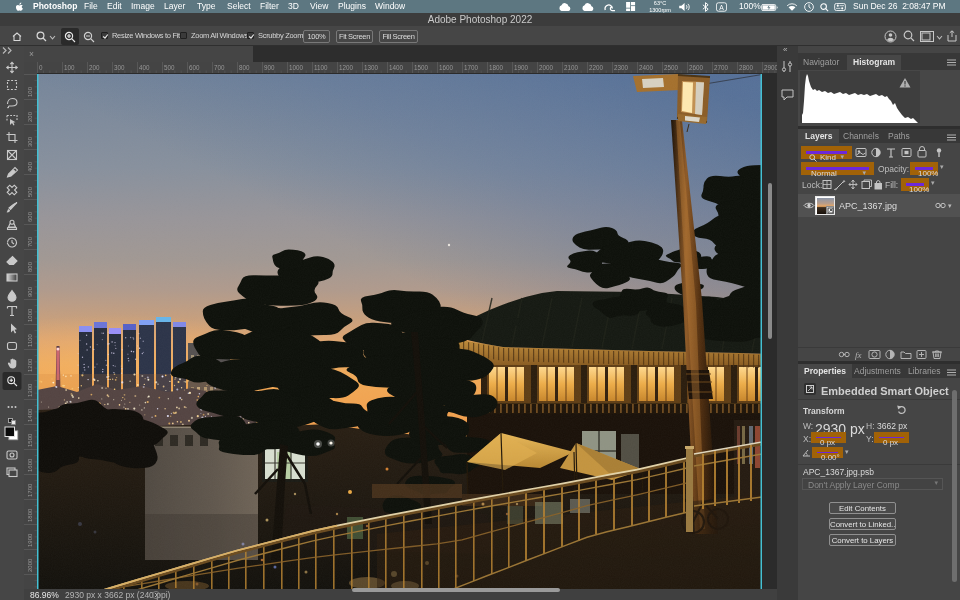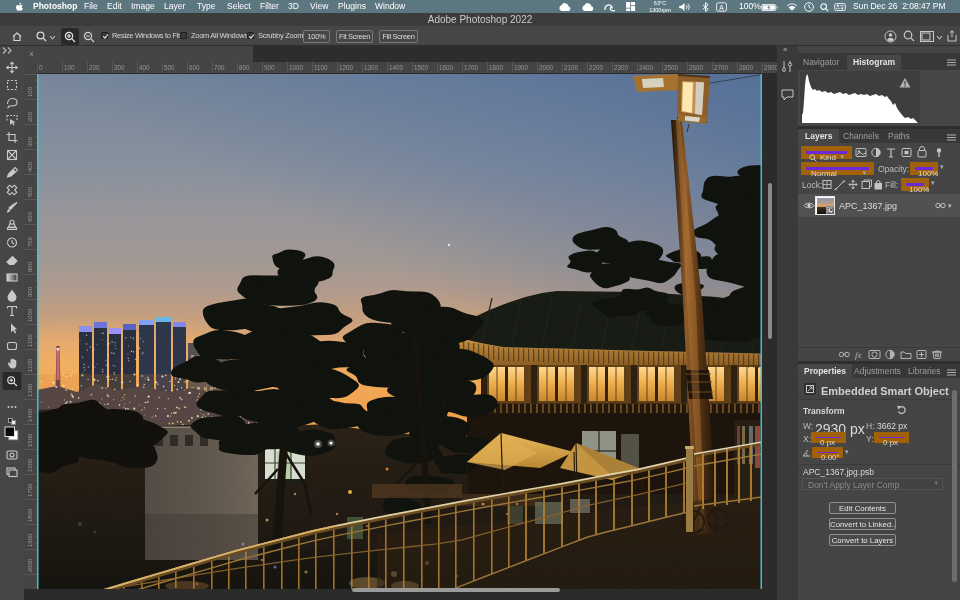--- a/index.html
+++ b/index.html
@@ -1571,16 +1571,24 @@
     <span style="position:absolute;left:5px;top:421px;font-size:8.5px;color:#dadada;">APC_1367.jpg.psb</span>
     <div style="position:absolute;left:4px;top:432px;width:141px;height:12px;border:1px solid #555;background:#434343;">
         <span style="position:absolute;left:5px;top:1px;font-size:8.5px;color:#8b8b8b;">Don't Apply Layer Comp</span>
         <span style="position:absolute;right:4px;top:0px;color:#777;font-size:7px;">▾</span>
       </div>
     <div class="btn3" style="top:456px;">Edit Contents</div>
     <div class="btn3" style="top:472px;">Convert to Linked...</div>
     <div class="btn3" style="top:488px;">Convert to Layers</div>
     <div style="position:absolute;left:154px;top:344px;width:5px;height:192px;border-radius:2.5px;background:#6e6e6e;"></div>
   </div>
+  <div id="statusbar" class="abs">
+    <span style="position:absolute;left:6px;top:1px;color:#e8e8e8;">86.96%</span>
+    <span style="position:absolute;left:41px;top:1px;color:#b4b4b4;">2930 px x 3662 px (240 ppi)</span>
+    <svg style="position:absolute;left:128px;top:1.5px" width="8" height="8" viewBox="0 0 8 8">
+        <circle cx="4" cy="4" r="3.6" fill="none" stroke="#8a8a8a" stroke-width="0.8"></circle>
+        <path d="M3 2 L5 4 L3 6" stroke="#b0b0b0" stroke-width="1" fill="none"></path>
+      </svg>
+  </div>
 
   <div class="abs" style="left:352px;top:588px;width:208px;height:4px;border-radius:2px;background:#9a9a9a;"></div>
   <div class="abs" style="left:768px;top:183px;width:4px;height:156px;border-radius:2px;background:#8a8a8a;"></div>
 </div>
 
 </body></html>

